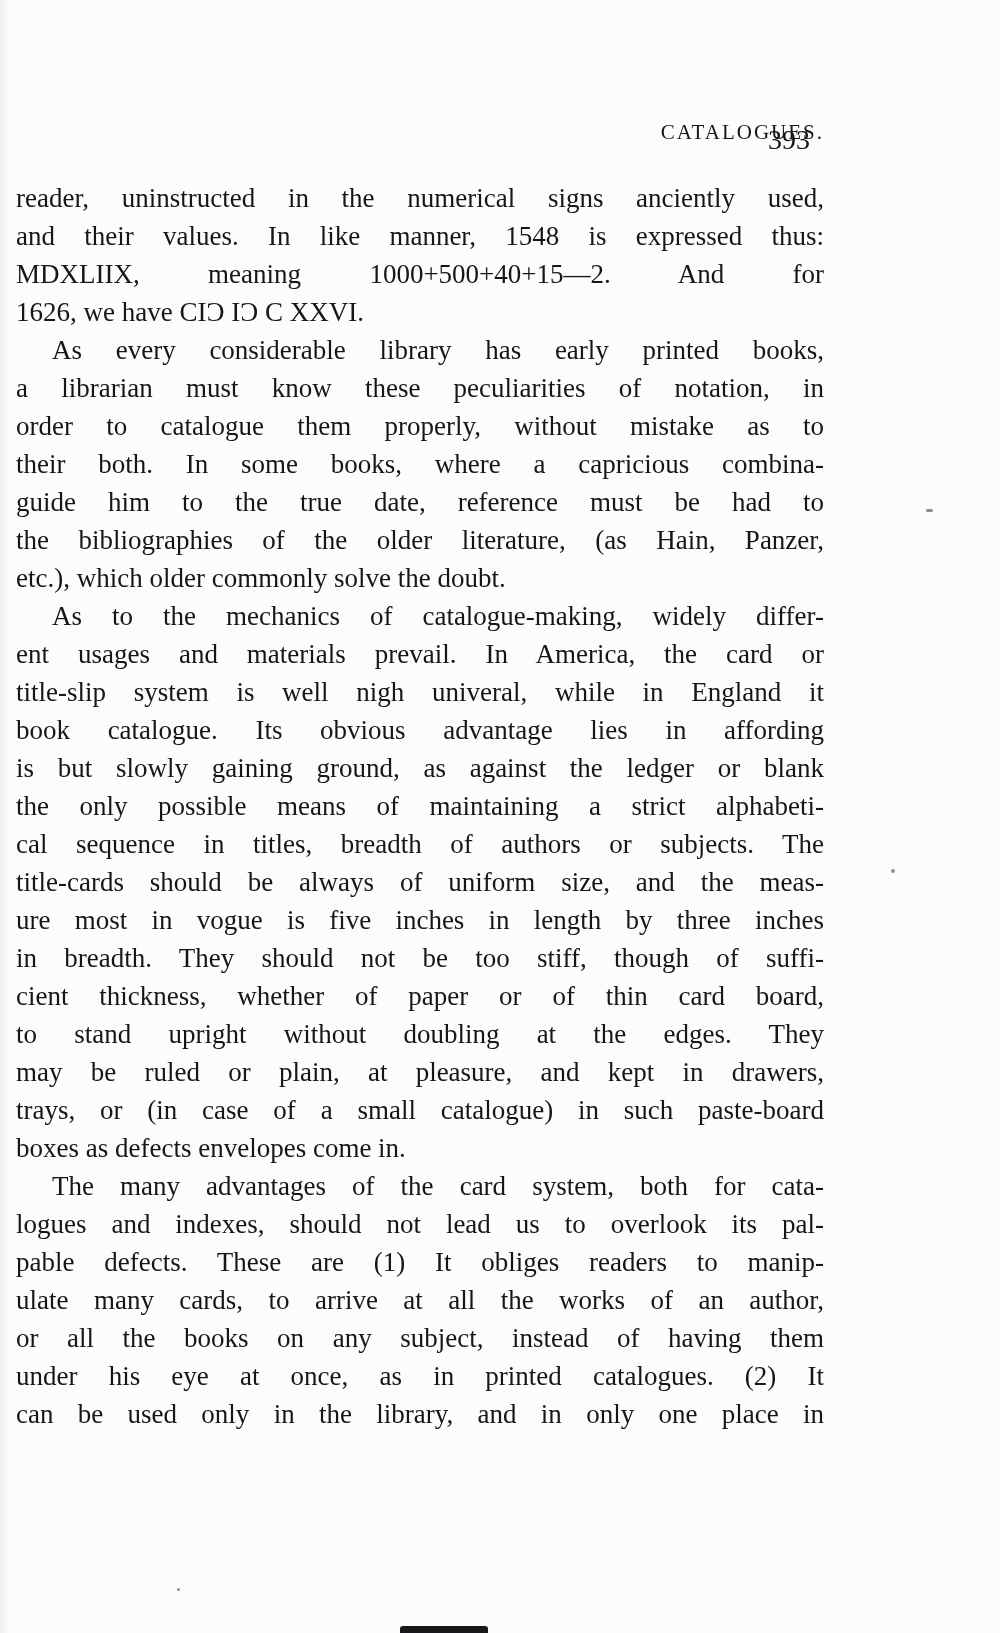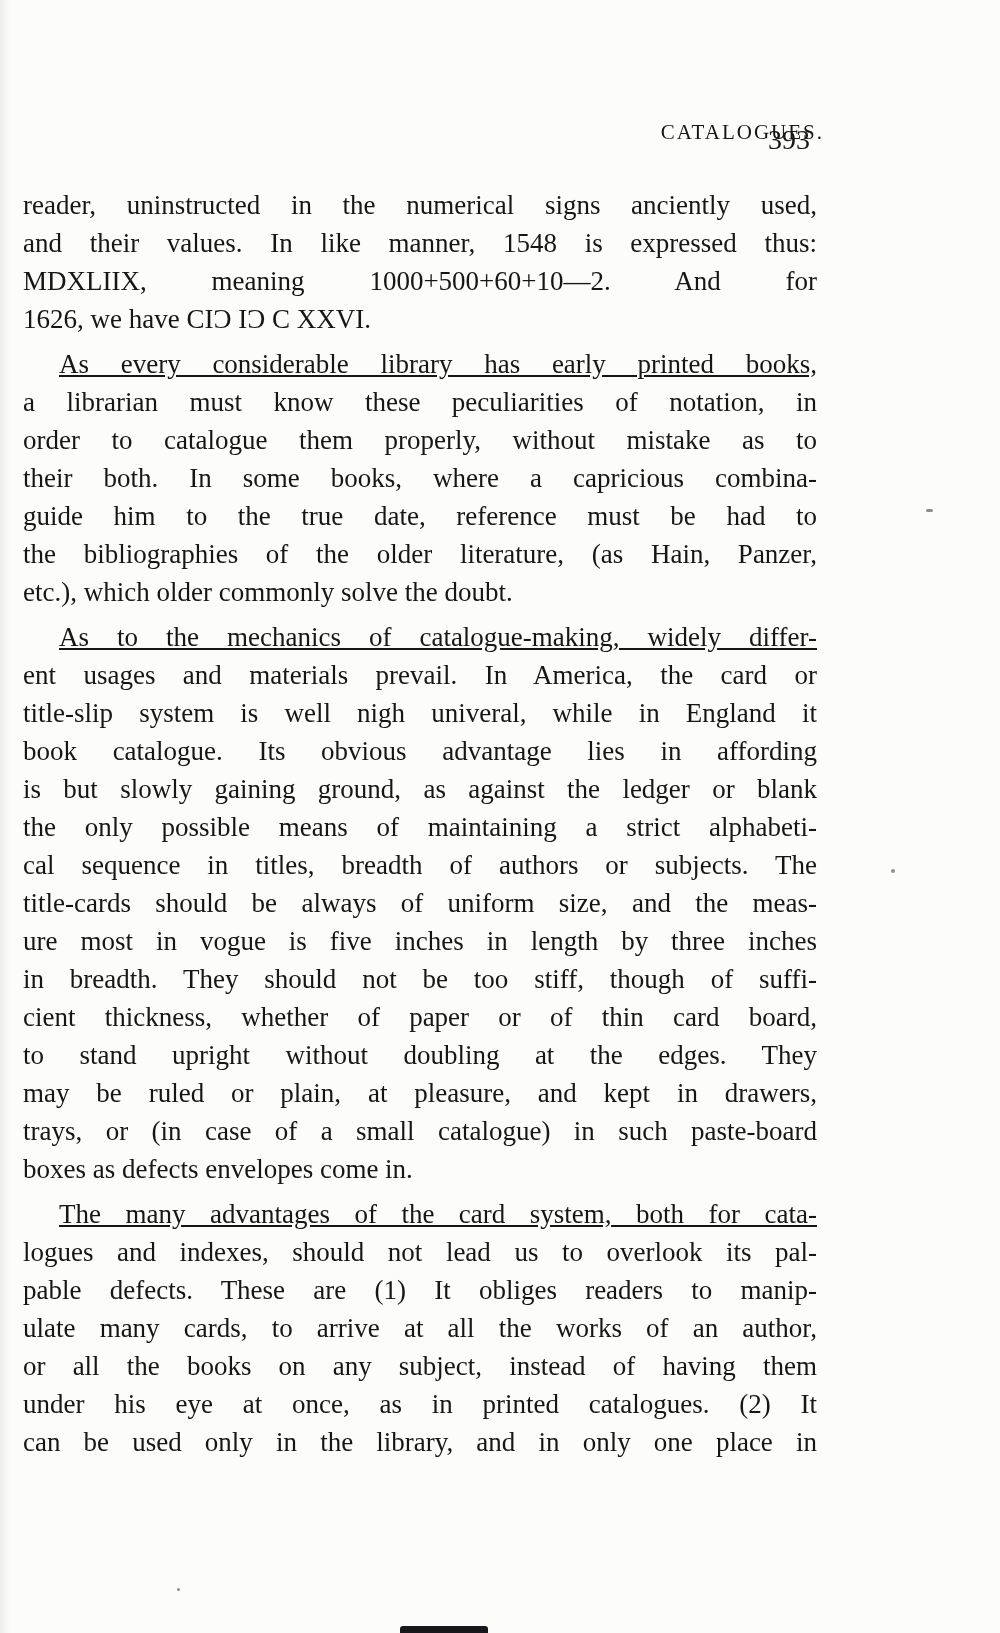--- a/index.html
+++ b/index.html
@@ -47,31 +47,31 @@
     font-size: 28px;
   }
   .text-block {
     position: absolute;
     top: 179px;
     left: 16px;
     width: 808px;
     font-size: 27px;
     line-height: 38px;
   }
-  .para { margin: 7px; }
+  .para { margin: 0; }
   .line {
     display: block;
     text-align: justify;
     text-align-last: justify;
   }
   .line.end {
     text-align: right;
     text-align-last: left;
   }
-  .line.indent { text-indent: 36px; text-decoration: underline; }
+  .line.indent { text-indent: 36px; }
   .artifact {
     position: absolute;
     background: #8f8f8a;
     border-radius: 2px;
   }
   .bottom-mark {
     position: absolute;
     left: 400px;
     bottom: 0;
     width: 88px;
@@ -88,21 +88,21 @@
   <div class="header">
     <span class="running-title">CATALOGUES.</span>
     <span class="page-number">393</span>
   </div>
 
   <div class="text-block">
 
     <p class="para">
       <span class="line">reader, uninstructed in the numerical signs anciently used,</span>
       <span class="line">and their values. In like manner, 1548 is expressed thus:</span>
-      <span class="line">MDXLIIX, meaning 1000+500+60+10—2. And for</span>
+      <span class="line">MDXLIIX, meaning 1000+500+40+15—2. And for</span>
       <span class="line end">1626, we have CIƆ IƆ C XXVI.</span>
     </p>
 
     <p class="para">
       <span class="line indent">As every considerable library has early printed books,</span>
       <span class="line">a librarian must know these peculiarities of notation, in</span>
       <span class="line">order to catalogue them properly, without mistake as to</span>
       <span class="line">their both. In some books, where a capricious combina-</span>
       <span class="line">guide him to the true date, reference must be had to</span>
       <span class="line">the bibliographies of the older literature, (as Hain, Panzer,</span>

